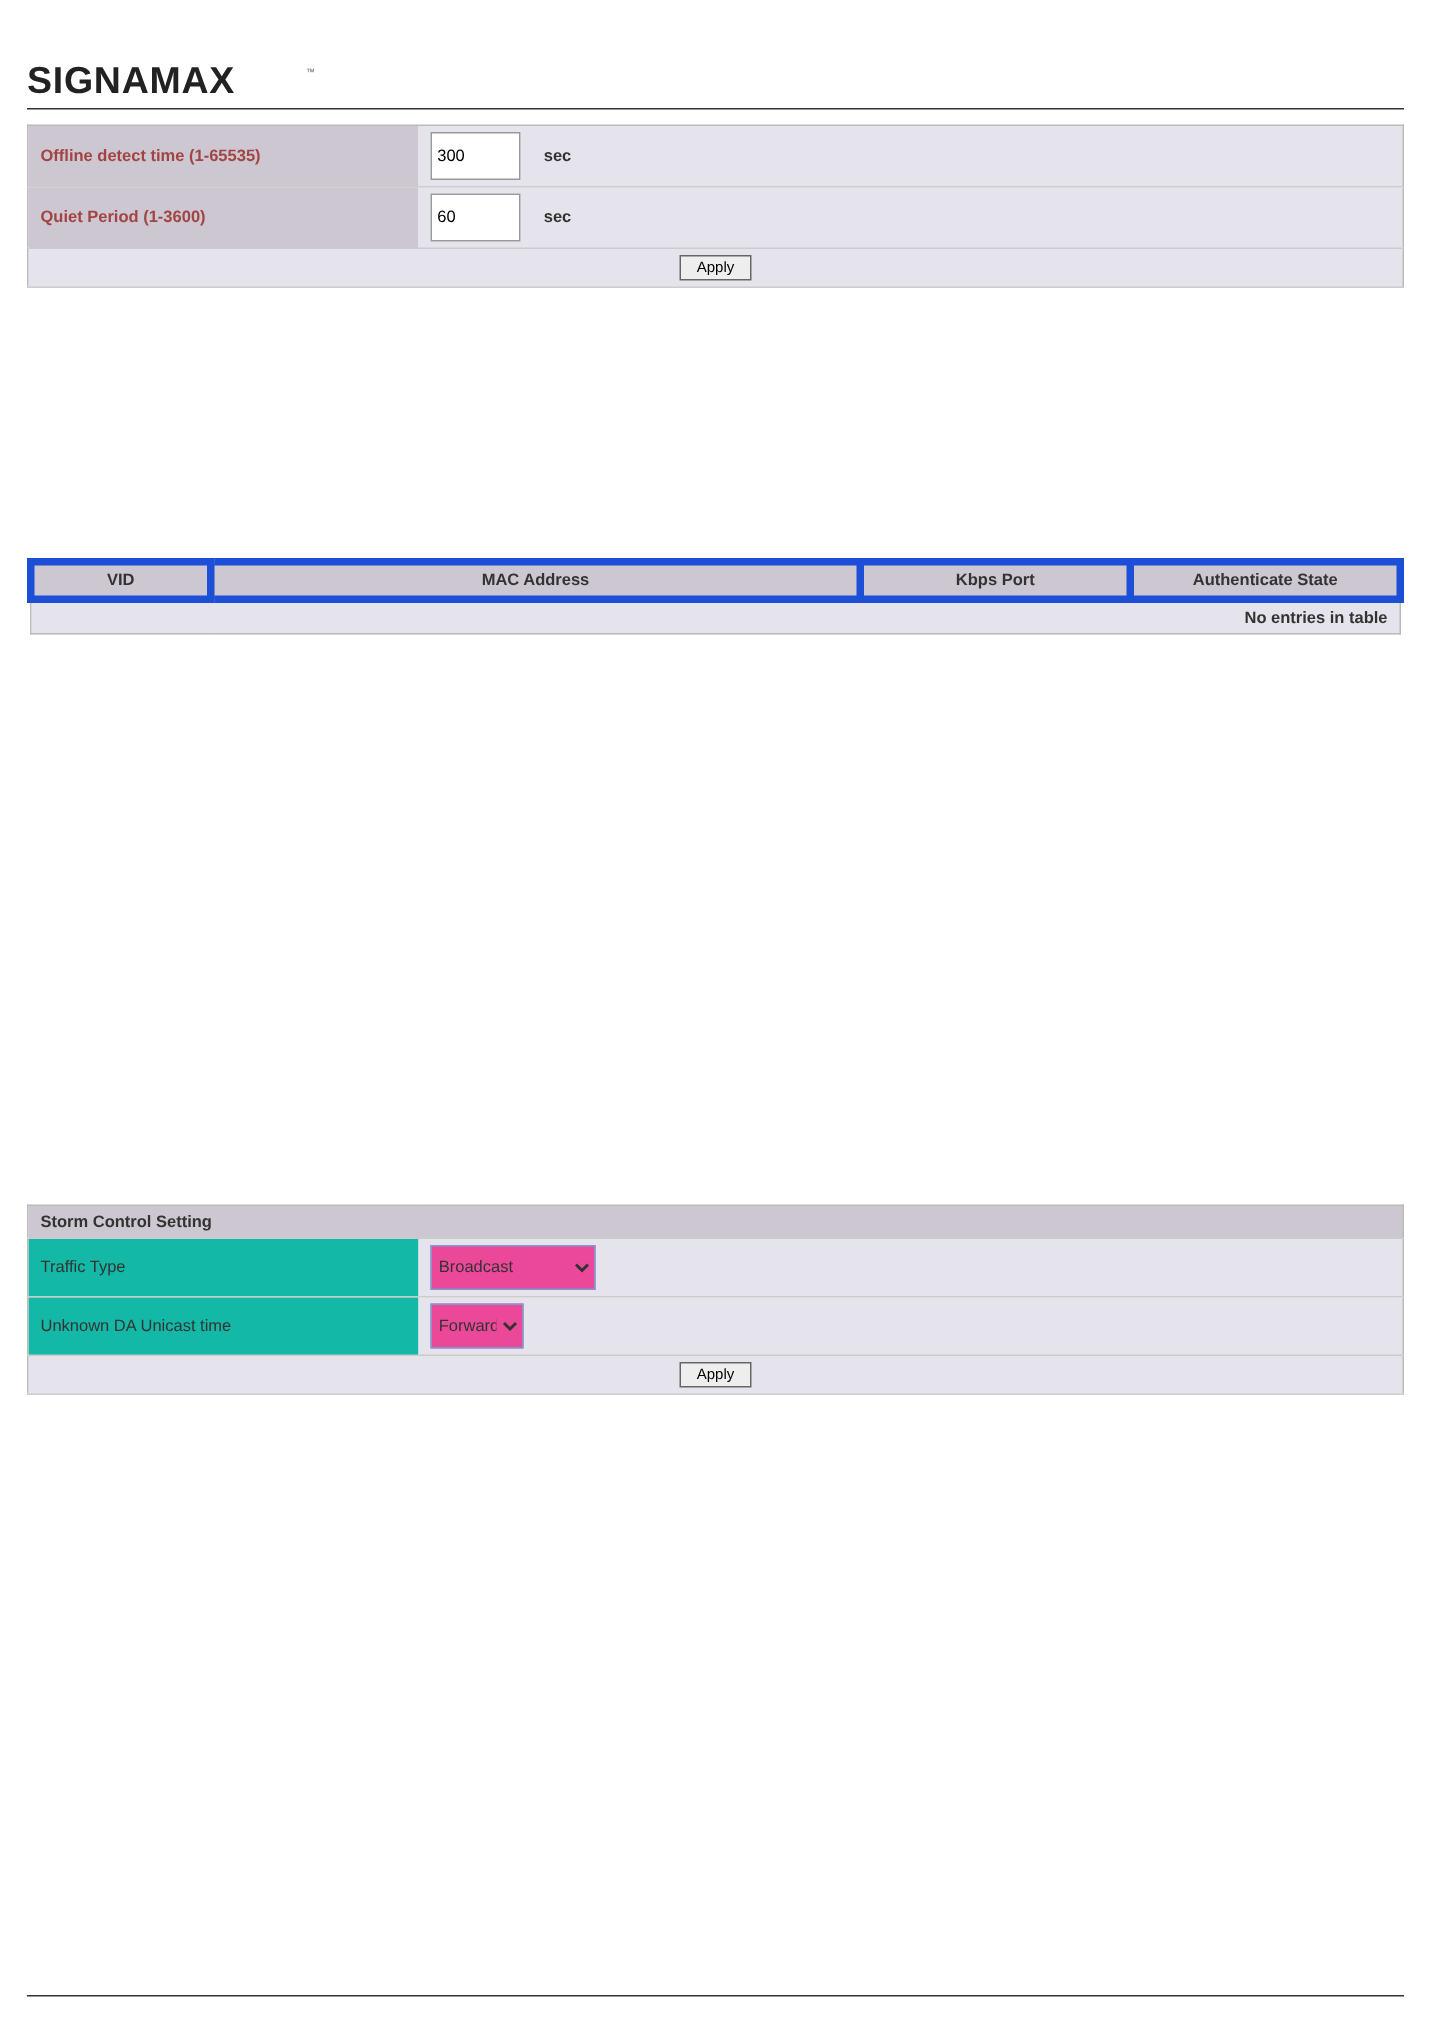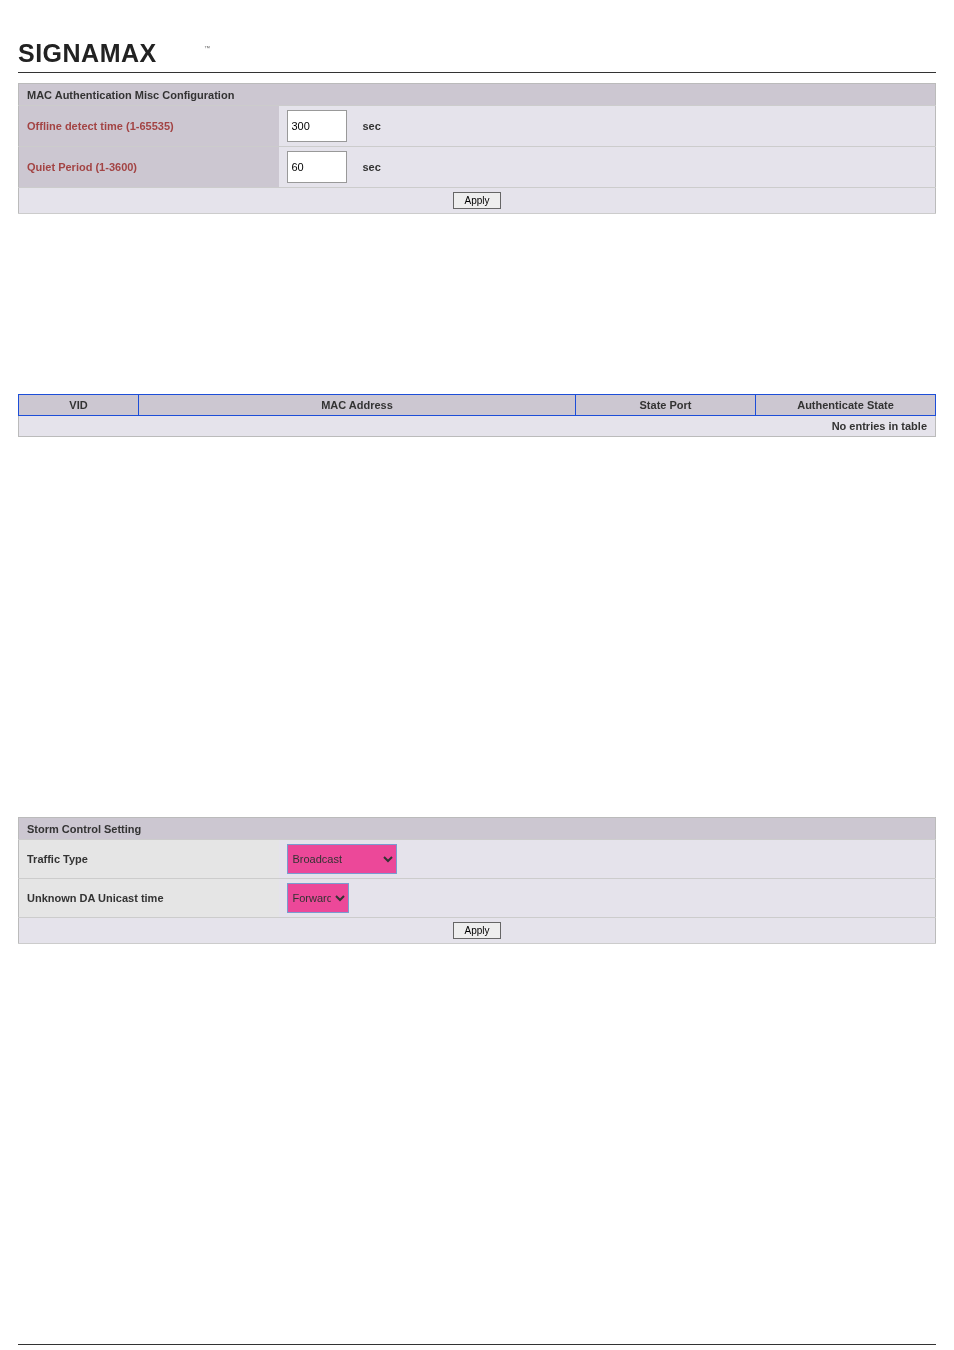--- a/index.html
+++ b/index.html
@@ -83,21 +83,21 @@
       border: 1px solid #bbb;
       border-collapse: collapse;
       font-size: 11px;
       margin-top: 180px;
     }
     .status-table th {
       background: #ccc7d1;
       font-weight: bold;
       color: #333;
       padding: 4px 17px;
-      border: 1px solid #1d4ed8;
+      border: 5px solid #1d4ed8;
       text-align: center;
     }
     .status-table td {
       border: 1px solid #bbb;
       padding: 4px 8px;
       text-align: right;
       background: #e5e3eb;
     }
     .no-entries {
       font-weight: bold;
@@ -117,23 +117,23 @@
       height: 22px;
       vertical-align: middle;
       margin-left: 20px;
     }
     .storm-header-row td {
       background: #ccc7d1;
       font-weight: bold;
       color: #333;
     }
     .storm-label-cell {
-      background: #e5e5e5;
+      background: #14b8a6;
       width: 260px;
-      font-weight: bold;
+      font-weight: normal;
       color: #333;
     }
     .storm-value-cell {
       background: #e5e3eb;
     }
     .storm-value-cell select {
       border: 1px solid #7a9bd0;
       font-size: 11px;
       padding: 0 1px;
       background: #ec4899;
@@ -157,23 +157,20 @@
 
 <div class="logo">
   <svg width="196" height="26" viewBox="0 0 196 26">
     <text x="0" y="22" font-family="Arial Black, Impact, sans-serif" font-size="25" font-weight="900" letter-spacing="0.5" fill="#222">SIGNAMAX</text>
     <text x="186" y="10" font-size="6" fill="#666">™</text>
   </svg>
 </div>
 
 <table class="config-table">
   <tbody>
-        <tr class="config-header-row">
-    <td colspan="2">MAC Authentication Misc Configuration</td>
-  </tr>
   <tr>
     <td class="config-label-cell">Offline detect time (1-65535)</td>
     <td class="config-value-cell">
       <input type="text" value="300" style=""><span class="config-unit">sec</span>
     </td>
   </tr>
   <tr>
     <td class="config-label-cell">Quiet Period (1-3600)</td>
     <td class="config-value-cell">
       <input type="text" value="60" style=""><span class="config-unit">sec</span>
@@ -185,21 +182,21 @@
     </td>
   </tr>
 </tbody>
     </table>
 
 <table class="status-table">
   <tbody>
         <tr>
     <th style="width:120px">VID</th>
     <th>MAC Address</th>
-    <th style="width:180px">State Port</th>
+    <th style="width:180px">Kbps Port</th>
     <th style="width:180px">Authenticate State</th>
   </tr>
   <tr>
     <td colspan="4" class="no-entries">No entries in table</td>
   </tr>
 </tbody>
     </table>
 
 <table class="storm-table">
   <tbody>

